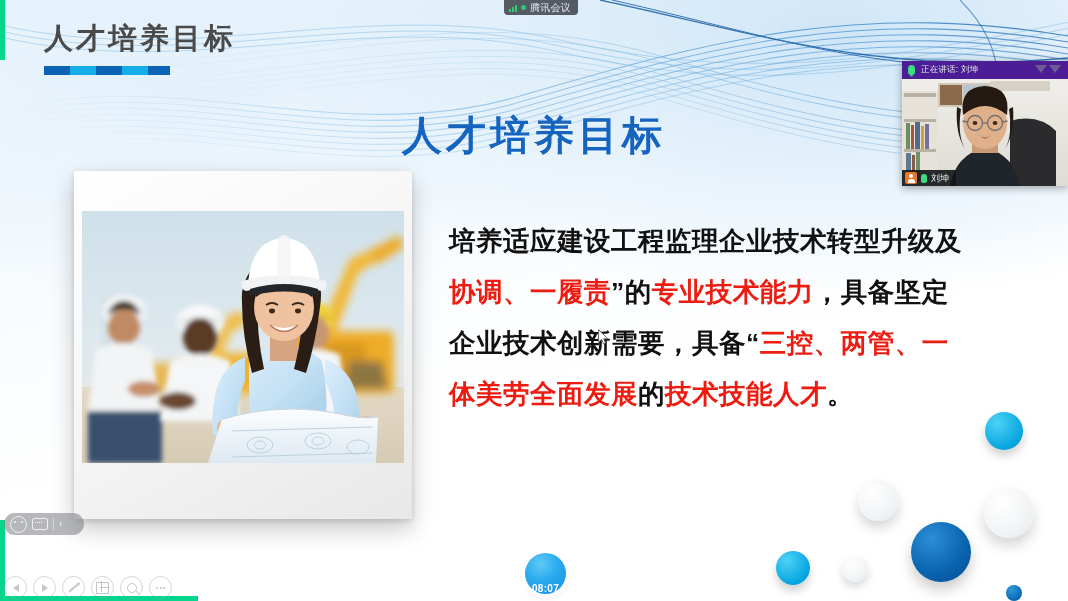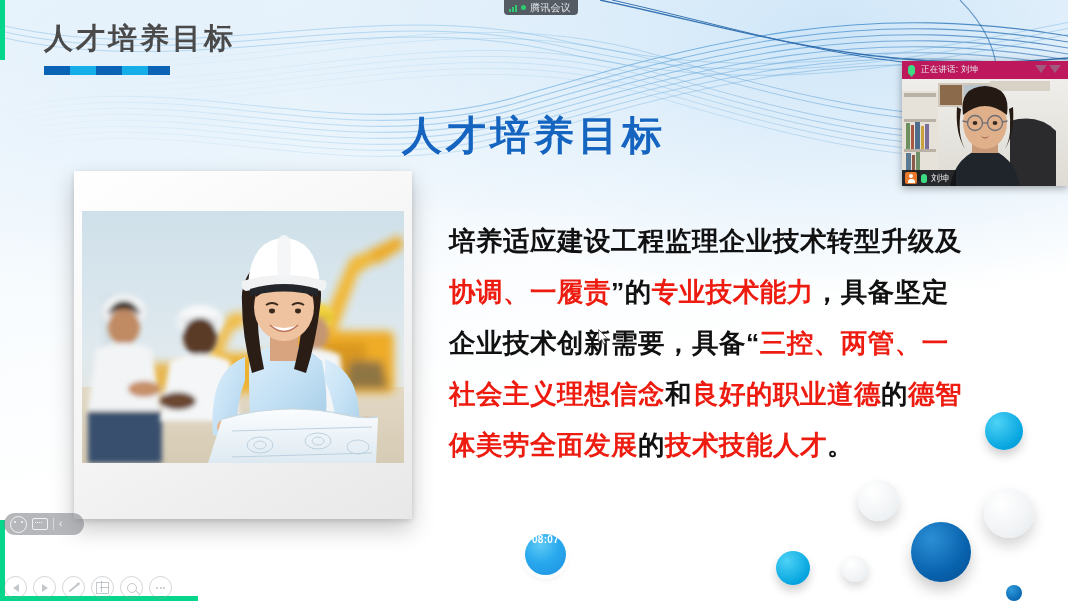--- a/index.html
+++ b/index.html
@@ -81,23 +81,23 @@
     background:radial-gradient(circle at 32% 28%,#4dd2f5,#06a5e0 70%,#0490ca 100%);
     box-shadow:0 6px 10px rgba(0,0,0,.18);}
   .c-white-3{left:842px;top:556px;width:26px;height:26px;
     background:radial-gradient(circle at 35% 30%,#ffffff,#eef1f3 72%,#dde2e6 100%);
     box-shadow:0 5px 9px rgba(0,0,0,.15);}
   .c-small-blue{left:1006px;top:585px;width:16px;height:16px;
     background:radial-gradient(circle at 34% 28%,#2f9ad9,#0a6ab4 70%,#075b9e 100%);}
 
   
   .timer{
-    position:absolute;left:525px;top:534px;width:41px;height:41px;border-radius:50%;
+    position:absolute;left:525px;top:553px;width:41px;height:41px;border-radius:50%;
     background:radial-gradient(circle at 38% 26%,#5fcaf5 0%,#29a9ee 45%,#1d8fe0 100%);
-    display:flex;align-items:flex-start;justify-content:center;
+    display:flex;align-items:flex-end;justify-content:center;
     box-shadow:0 0 0 4px rgba(255,255,255,.85), 0 3px 7px rgba(0,0,0,.12);
   }
   .timer span{color:#fff;font-size:10px;font-weight:bold;letter-spacing:.3px;}
 
   
   .share-edge-left{position:absolute;left:0;top:0;width:5px;height:60px;background:#06d68c;}
   .share-edge-left2{position:absolute;left:0;top:520px;width:5px;height:81px;background:#06d68c;}
   .share-edge-bottom{position:absolute;left:0;bottom:0;width:198px;height:5px;background:#06d68c;}
 
   
@@ -113,21 +113,21 @@
   .tm-bars i:nth-child(3){height:7px;}
   .tm-dot{width:5px;height:5px;border-radius:50%;background:#2ecc71;}
   .tm-label{color:#dfe3e8;font-size:10px;letter-spacing:.2px;white-space:nowrap;}
 
   
   .video-panel{
     position:absolute;left:902px;top:61px;width:166px;height:125px;
     background:#1f2226;box-shadow:0 2px 8px rgba(0,0,0,.35);
   }
   .vp-bar{
-    height:18px;background:#be185d;display:flex;align-items:center;gap:6px;padding:0 6px;
+    height:18px;background:#4c1d95;display:flex;align-items:center;gap:6px;padding:0 6px;
     position:relative;overflow:hidden;
   }
   .vp-mic{
     width:7px;height:10px;border-radius:3.5px 3.5px 3px 3px;background:#3ddc84;flex:0 0 auto;
     box-shadow:0 4px 0 -2.4px #3ddc84;
   }
   .vp-speaking{color:#e6e9ec;font-size:8.5px;white-space:nowrap;letter-spacing:.2px;}
   .vp-chevrons{position:absolute;right:7px;top:4px;display:flex;gap:2px;opacity:.55;}
   .vp-chevrons i{
     display:block;width:0;height:0;border-left:6px solid transparent;
@@ -365,21 +365,20 @@
           </g>
         </g>
       </svg>
     </div>
   </div>
 
   <div class="body-text">
       <div><span>培养适应建设工程监理企业技术转型升级及</span></div>
       <div><span class="hl">协调、一履责</span><span>”的</span><span class="hl">专业技术能力</span><span>，具备坚定</span></div>
       <div><span>企业技术创新需要，具备“</span><span class="hl">三控、两管、一</span></div>
-      <div><span class="hl">社会主义理想信念</span><span>和</span><span class="hl">良好的职业道德</span><span>的</span><span class="hl">德智</span></div>
       <div><span class="hl">体美劳全面发展</span><span>的</span><span class="hl">技术技能人才</span><span>。</span></div>
     </div>
 
   <div class="circ c-cyan-1"></div>
   <div class="circ c-white-1"></div>
   <div class="circ c-white-2"></div>
   <div class="circ c-blue-big"></div>
   <div class="circ c-cyan-2"></div>
   <div class="circ c-white-3"></div>
   <div class="circ c-small-blue"></div>

